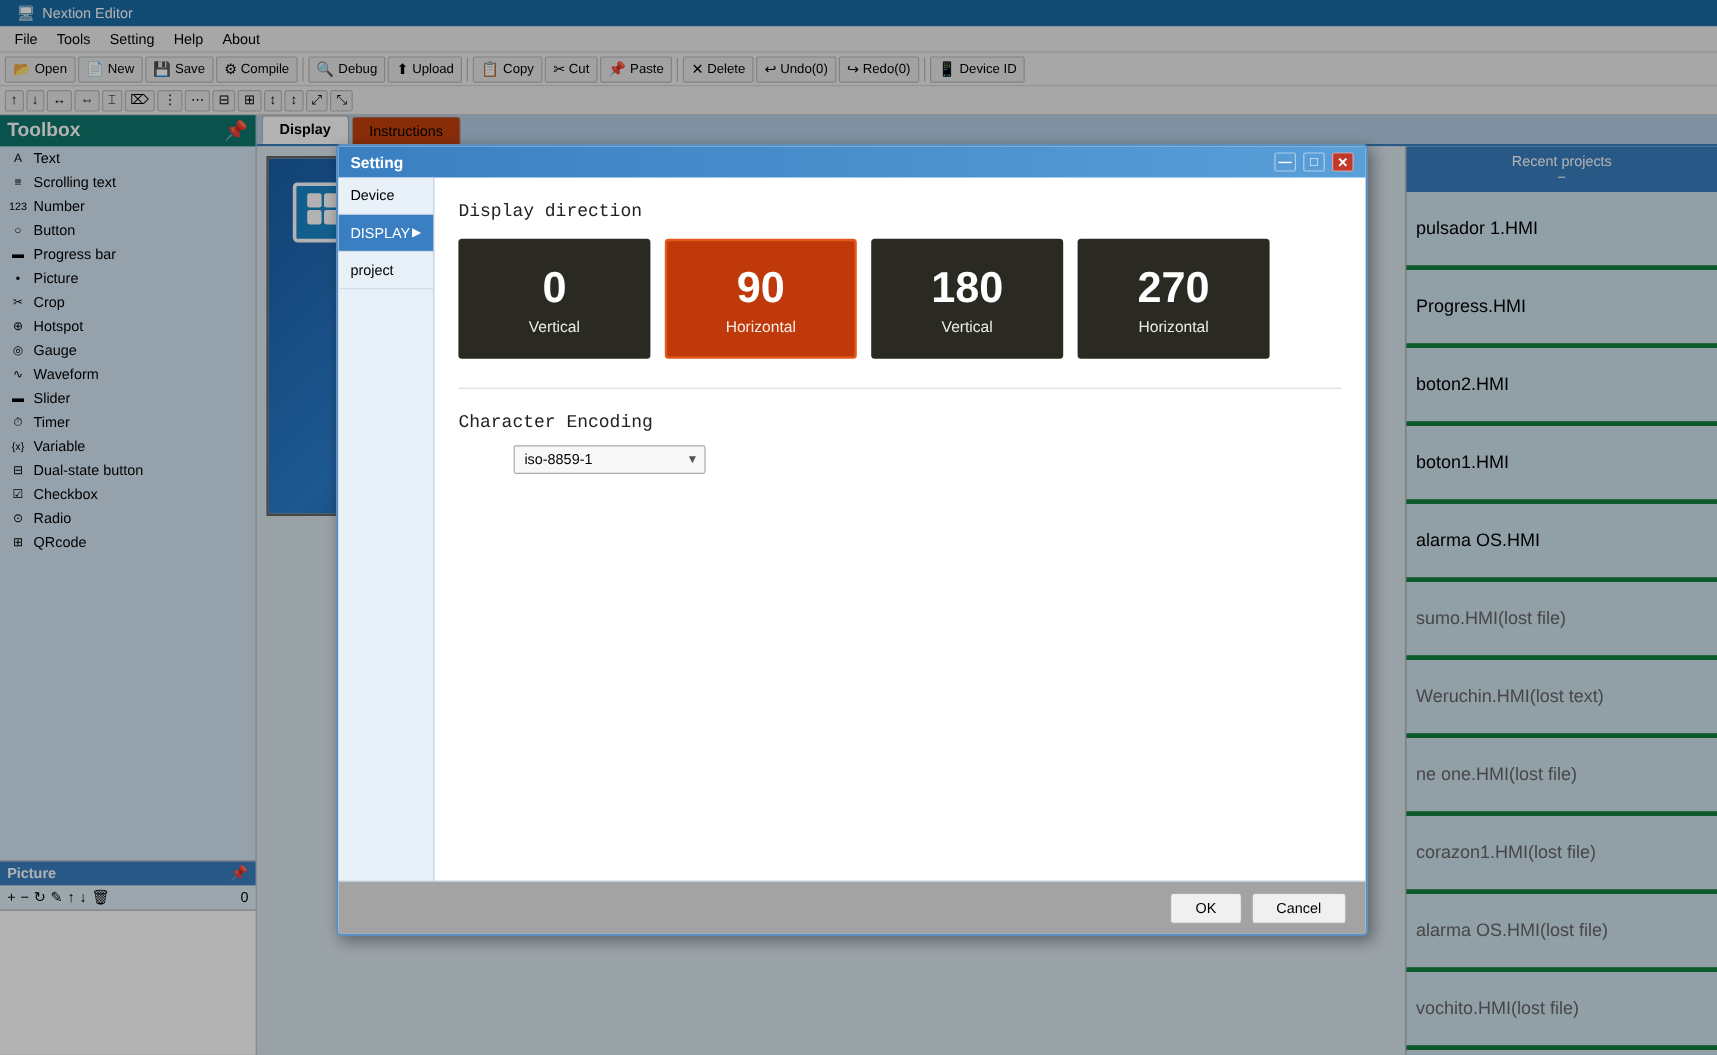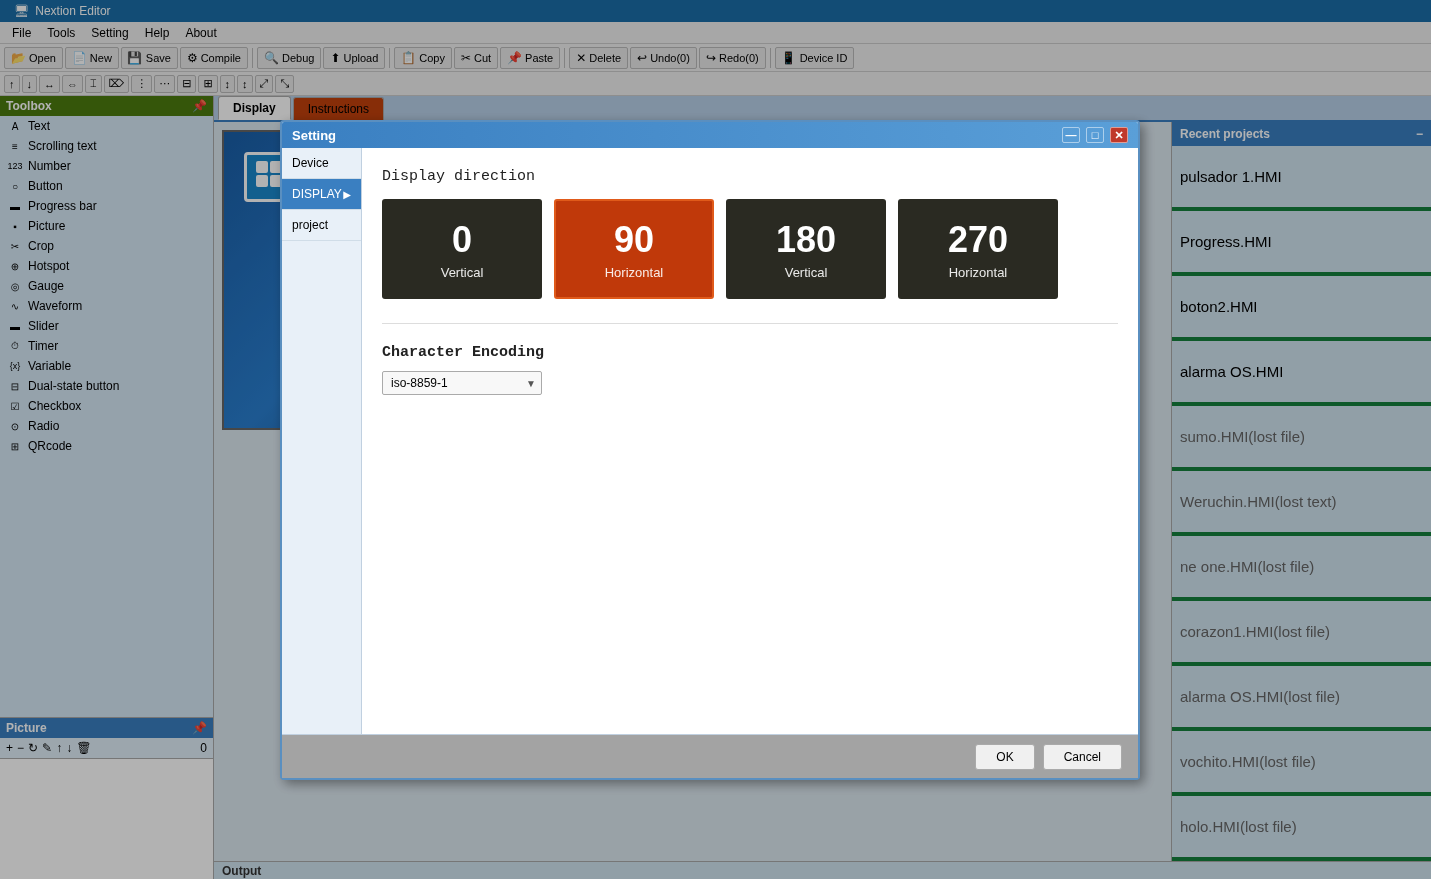--- a/index.html
+++ b/index.html
@@ -21,21 +21,21 @@
 
     
     #toolbar2 { background: #f0f0f0; height: 24px; display: flex; align-items: center; padding: 0 4px; border-bottom: 1px solid #ccc; gap: 2px; }
     .tb2-btn { padding: 1px 4px; font-size: 11px; cursor: pointer; background: #e8e8e8; border: 1px solid #bbb; border-radius: 2px; height: 18px; }
 
     
     #main { display: flex; height: calc(879px - 22px - 22px - 28px - 24px); }
 
     
     #toolbox { width: 214px; background: #d6e8f5; border-right: 1px solid #aaa; display: flex; flex-direction: column; }
-    #toolbox-header { background: #4d7c0f; color: white; padding: 3px 6px; font-size: 12px; font-weight: bold; display: flex; justify-content: space-between; align-items: center; }
+    #toolbox-header { background: #0f766e; color: white; padding: 3px 6px; font-size: 16px; font-weight: bold; display: flex; justify-content: space-between; align-items: center; }
     .toolbox-item { padding: 3px 8px; font-size: 12px; cursor: pointer; display: flex; align-items: center; gap: 6px; }
     .ti-icon { width: 14px; height: 14px; display: inline-flex; align-items: center; justify-content: center; font-size: 10px; }
 
     #toolbox-picture { border-top: 1px solid #aaa; margin-top: auto; }
     #picture-header { background: #3a7fc1; color: white; padding: 3px 6px; font-size: 12px; font-weight: bold; display: flex; justify-content: space-between; align-items: center; }
     #picture-toolbar { background: #e0eef8; padding: 3px 6px; display: flex; align-items: center; gap: 4px; font-size: 12px; border-bottom: 1px solid #aaa; }
     #picture-area { background: white; height: 120px; }
 
     
     #right-area { flex: 1; display: flex; flex-direction: column; }
@@ -46,21 +46,21 @@
     .tab.active { background: white; border-bottom: 1px solid white; font-weight: bold; }
 
     
     #canvas-area { flex: 1; background: #c8dce8; position: relative; display: flex; }
     #canvas-panel { flex: 1; background: #dce8f0; display: flex; align-items: flex-start; padding: 8px; }
     #hmi-canvas { background: linear-gradient(135deg, #1a5fa8 0%, #2a7fd0 40%, #1a4a80 70%, #0d2d5a 100%); width: 500px; height: 300px; border: 2px solid #666; position: relative; overflow: hidden; }
     .hmi-bg-circle { position: absolute; border-radius: 50%; background: rgba(255,255,255,0.05); }
 
     
     #recent-panel { width: 260px; background: #d0e4f0; border-left: 1px solid #aaa; display: flex; flex-direction: column; }
-    #recent-header { background: #3a7fc1; color: white; padding: 5px 8px; font-size: 12px; font-weight: bold; display: flex; justify-content: space-between; align-items: center; }
+    #recent-header { background: #3a7fc1; color: white; padding: 5px 8px; font-size: 12px; font-weight: normal; display: flex; justify-content: space-between; align-items: center; flex-direction: column; }
     .project-item { padding: 22px 8px; font-size: 15px; cursor: pointer; border-bottom: 4px solid #15803d; }
     .project-item.lost { color: #666; }
 
     
     #output-bar { height: 32px; background: #d0e4f0; border-top: 1px solid #aaa; display: flex; align-items: center; padding: 0 8px; font-size: 12px; font-weight: bold; color: #333; }
 
     
     #modal-overlay { position: fixed; top: 0; left: 0; width: 1431px; height: 879px; background: rgba(0,0,0,0.3); z-index: 100; display: flex; align-items: center; justify-content: center; }
     #modal { background: white; border: 2px solid #5a8fc0; border-radius: 4px; width: 860px; height: 660px; display: flex; flex-direction: column; box-shadow: 4px 4px 12px rgba(0,0,0,0.4); position: absolute; top: 120px; left: 280px; }
     #modal-titlebar { background: linear-gradient(to right, #3a7fc1, #5a9fd8); color: white; padding: 5px 10px; font-size: 13px; font-weight: bold; display: flex; justify-content: space-between; align-items: center; border-radius: 2px 2px 0 0; }
@@ -82,23 +82,23 @@
     .dir-card { width: 160px; height: 100px; border-radius: 3px; display: flex; flex-direction: column; align-items: center; justify-content: center; cursor: pointer; position: relative; }
     .dir-card .dir-num { font-size: 36px; font-weight: bold; color: white; }
     .dir-card .dir-label { font-size: 13px; color: rgba(255,255,255,0.9); margin-top: 4px; }
     .dir-card.dark { background: #2a2a22; }
     .dir-card.orange { background: #c0390a; border: 2px solid #e05a1a; }
     .dir-card.dark2 { background: #2a2a22; }
     .dir-card.dark3 { background: #2a2a22; }
 
     
     #char-encoding { }
-    #char-encoding h3 { font-family: 'Courier New', monospace; font-size: 15px; font-weight: bold; margin-bottom: 10px; color: #222; }
+    #char-encoding h3 { font-family: 'Courier New', monospace; font-size: 15px; font-weight: normal; margin-bottom: 10px; color: #222; }
     .encoding-select-wrap { position: relative; display: inline-block; }
-    .encoding-select { padding: 4px 6px 4px 8px; font-size: 12px; border: 1px solid #aaa; border-radius: 2px; background: #f8f8f8; appearance: none; width: 160px; cursor: pointer; }
+    .encoding-select { padding: 4px 6px 4px 8px; font-size: 12px; border: 1px solid #aaa; border-radius: 2px; background: #f8f8f8; appearance: none; width: 160px; cursor: pointer; margin-left: 46px; }
     .select-arrow { position: absolute; right: 6px; top: 50%; transform: translateY(-50%); font-size: 10px; pointer-events: none; color: #555; }
     
     
     #hmi-brand { position: absolute; top: 20px; left: 20px; display: flex; align-items: center; gap: 12px; }
     .hmi-logo { width: 50px; height: 50px; background: #1a88cc; border: 3px solid white; display: flex; align-items: center; justify-content: center; border-radius: 4px; }
     .hmi-logo-inner { font-size: 24px; font-weight: bold; color: white; font-family: Arial; }
     .hmi-title { font-size: 28px; color: white; font-weight: 300; }
 
     .divider-line { height: 1px; background: #ddd; margin: 20px 0; }
   </style>
@@ -318,20 +318,21 @@
       </div>
 
       <div id="recent-panel">
         <div id="recent-header">
           <span>Recent projects</span>
           <span style="cursor:pointer">−</span>
         </div>
         <div class="project-item">pulsador 1.HMI</div>
         <div class="project-item">Progress.HMI</div>
         <div class="project-item">boton2.HMI</div>
+        <div class="project-item">boton1.HMI</div>
         <div class="project-item">alarma OS.HMI</div>
         <div class="project-item lost">sumo.HMI(lost file)</div>
         <div class="project-item lost">Weruchin.HMI(lost text)</div>
         <div class="project-item lost">ne one.HMI(lost file)</div>
         <div class="project-item lost">corazon1.HMI(lost file)</div>
         <div class="project-item lost">alarma OS.HMI(lost file)</div>
         <div class="project-item lost">vochito.HMI(lost file)</div>
         <div class="project-item lost">holo.HMI(lost file)</div>
       </div>
     </div>

